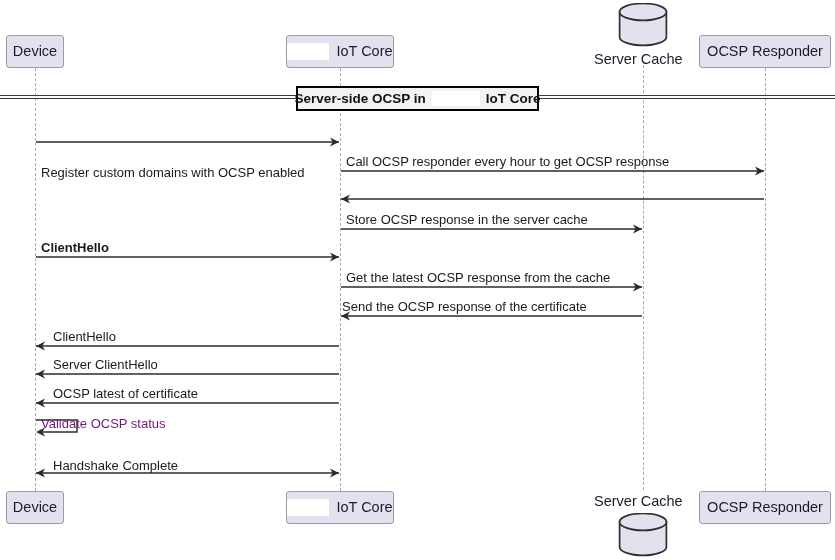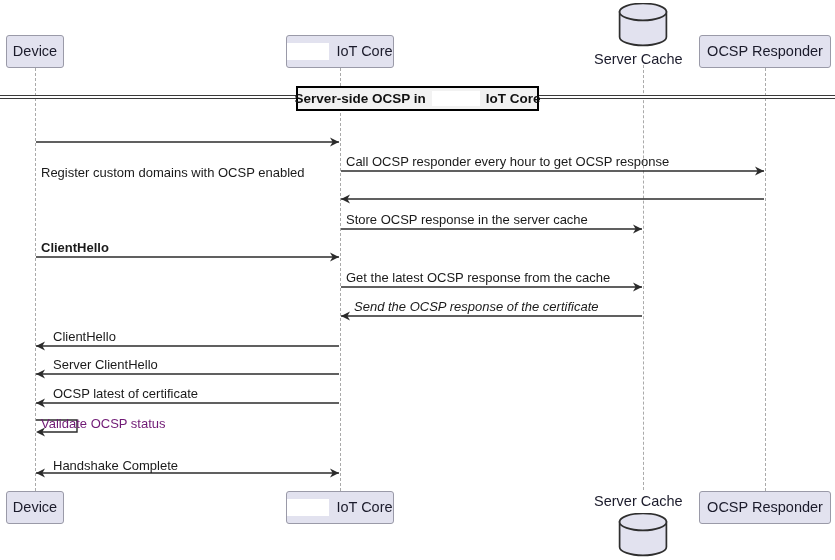--- a/index.html
+++ b/index.html
@@ -205,21 +205,21 @@
     <span class="logo-slot"></span>
     <span>IoT Core</span>
   </div>
 
   <div class="layer" id="labels-layer">
       <div class="msg-label" style="left: 41px; top: 126px; color: rgb(26, 26, 26); margin-top: 40px;">Register custom domains with OCSP enabled</div>
       <div class="msg-label" style="left: 346px; top: 155px; color: rgb(26, 26, 26);">Call OCSP responder every hour to get OCSP response</div>
       <div class="msg-label" style="left: 346px; top: 213px; color: rgb(26, 26, 26);">Store OCSP response in the server cache</div>
       <div class="msg-label" style="left: 41px; top: 241px; color: rgb(26, 26, 26); font-weight: bold;">ClientHello</div>
       <div class="msg-label" style="left: 346px; top: 271px; color: rgb(26, 26, 26);">Get the latest OCSP response from the cache</div>
-      <div class="msg-label" style="left: 354px; top: 300px; color: rgb(26, 26, 26); font-style: italic;">Send the OCSP response of the certificate</div>
+      <div class="msg-label" style="left: 342px; top: 300px; color: rgb(26, 26, 26);">Send the OCSP response of the certificate</div>
       <div class="msg-label" style="left: 53px; top: 330px; color: rgb(26, 26, 26);">ClientHello</div>
       <div class="msg-label" style="left: 53px; top: 358px; color: rgb(26, 26, 26);">Server ClientHello</div>
       <div class="msg-label" style="left: 53px; top: 387px; color: rgb(26, 26, 26);">OCSP latest of certificate</div>
       <div class="msg-label" style="left: 41px; top: 417px; color: #701a75;">Validate OCSP status</div>
       <div class="msg-label" style="left: 53px; top: 459px; color: rgb(26, 26, 26);">Handshake Complete</div>
     </div>
 
 </div>
 
 </body></html>

